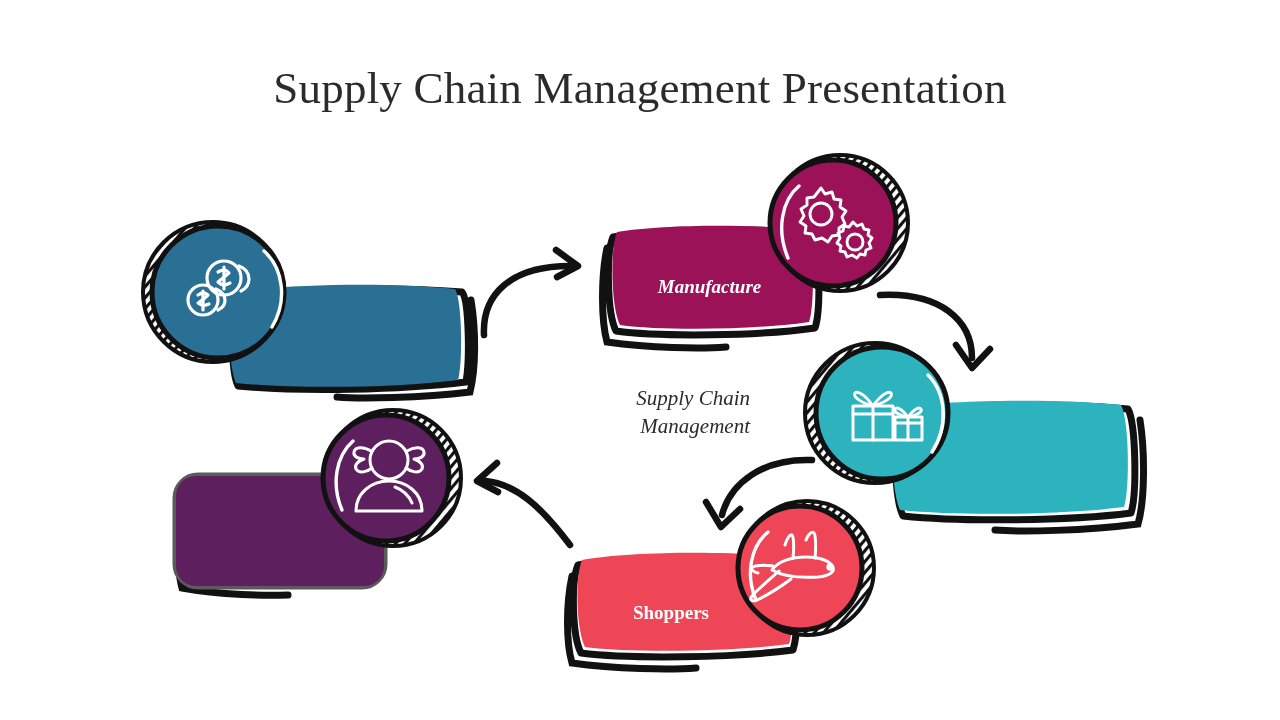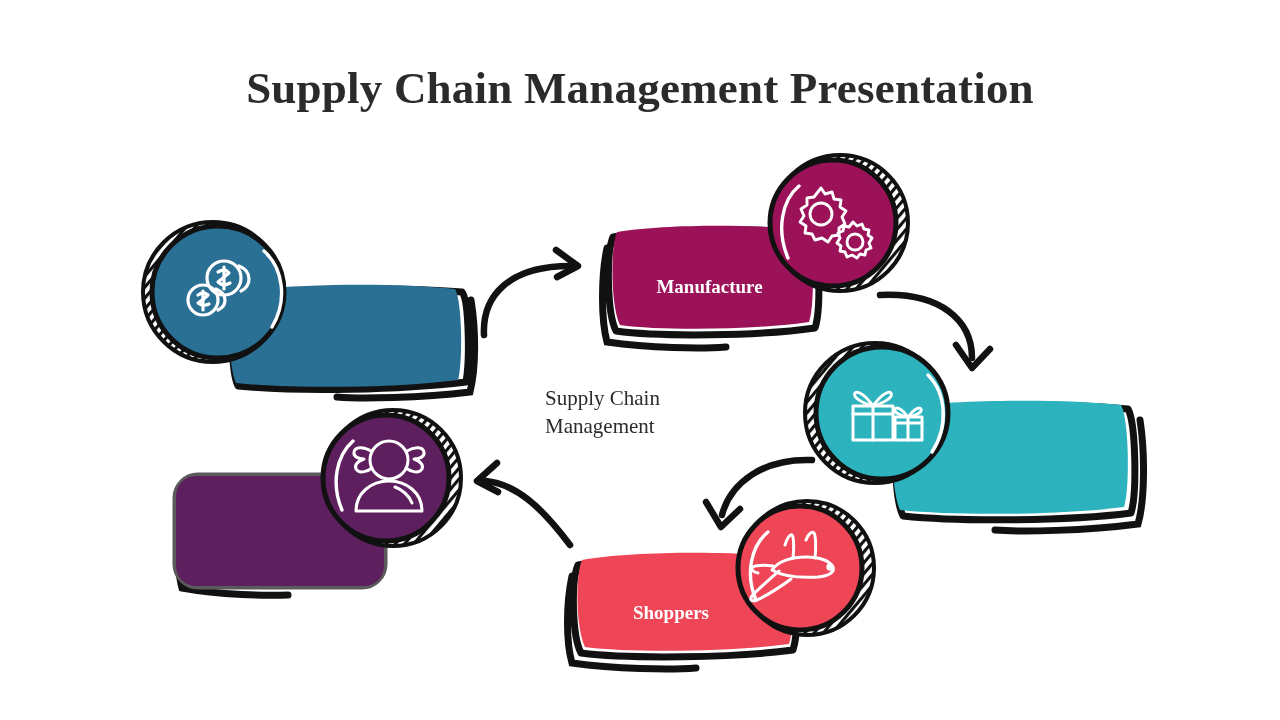--- a/index.html
+++ b/index.html
@@ -12,34 +12,35 @@
   #slide {
     position: relative;
     width: 1280px; height: 720px;
     background: #ffffff;
   }
   #title {
     position: absolute;
     top: 62px; left: 0; width: 1280px;
     text-align: center;
     font-size: 45px;
-    font-weight: bold;
+    font-weight: normal;
     color: #2b2b2b;
     letter-spacing: 0.2px;
     white-space: nowrap;
   }
   #center-label {
     position: absolute;
     left: 545px; top: 385px;
     width: 205px;
-    text-align: left;
+    text-align: right;
     font-size: 21px;
     line-height: 1.32;
     color: #2b2b2b;
     white-space: pre-line;
+    font-style: italic;
   }
   .svg-layer {
     position: absolute;
     left: 0; top: 0;
     width: 1280px; height: 720px;
   }
   .node-label {
     position: absolute;
     color: #ffffff;
     font-size: 19px;
@@ -208,16 +209,16 @@
 
     <g>
       <path d="M570 545 C 540 505, 515 484, 486 481" fill="none" stroke="#111111" stroke-width="6.5" stroke-linecap="round"></path>
       <path d="M497 463 L 477 481 L 498 492" fill="none" stroke="#111111" stroke-width="6.5" stroke-linecap="round" stroke-linejoin="round"></path>
     </g>
   </svg>
 
   <div id="center-label">Supply Chain
 Management</div>
 
-  <div class="node-label" style="left:622px; top:276px; width:175px;">Manufacture</div>
+  <div class="node-label" style="left:622px; top:276px; width:175px;font-style:italic;">Manufacture</div>
   <div class="node-label" style="left:590px; top:602px; width:162px;">Shoppers</div>
 
 </div>
 
 </body></html>

